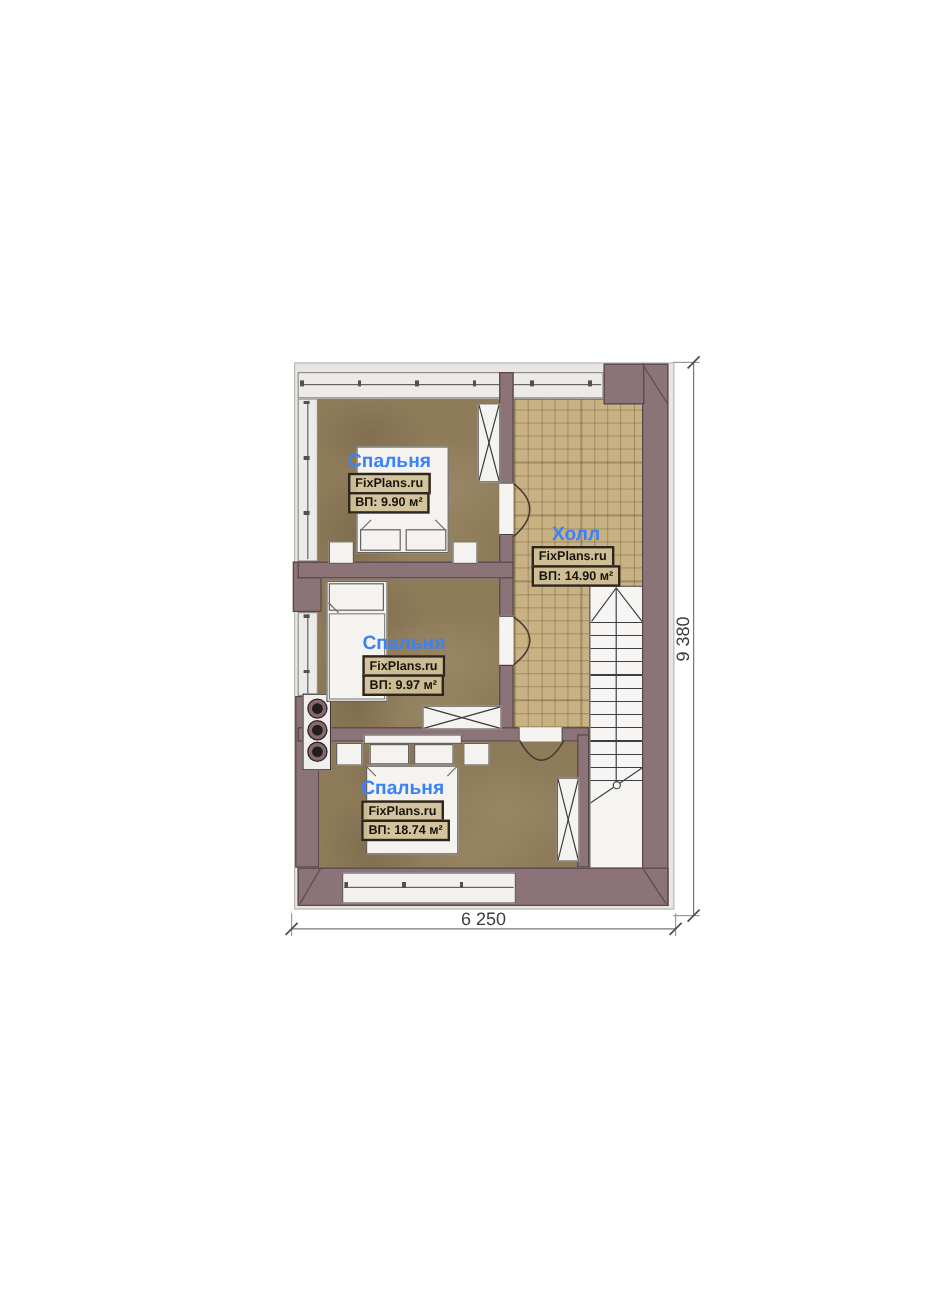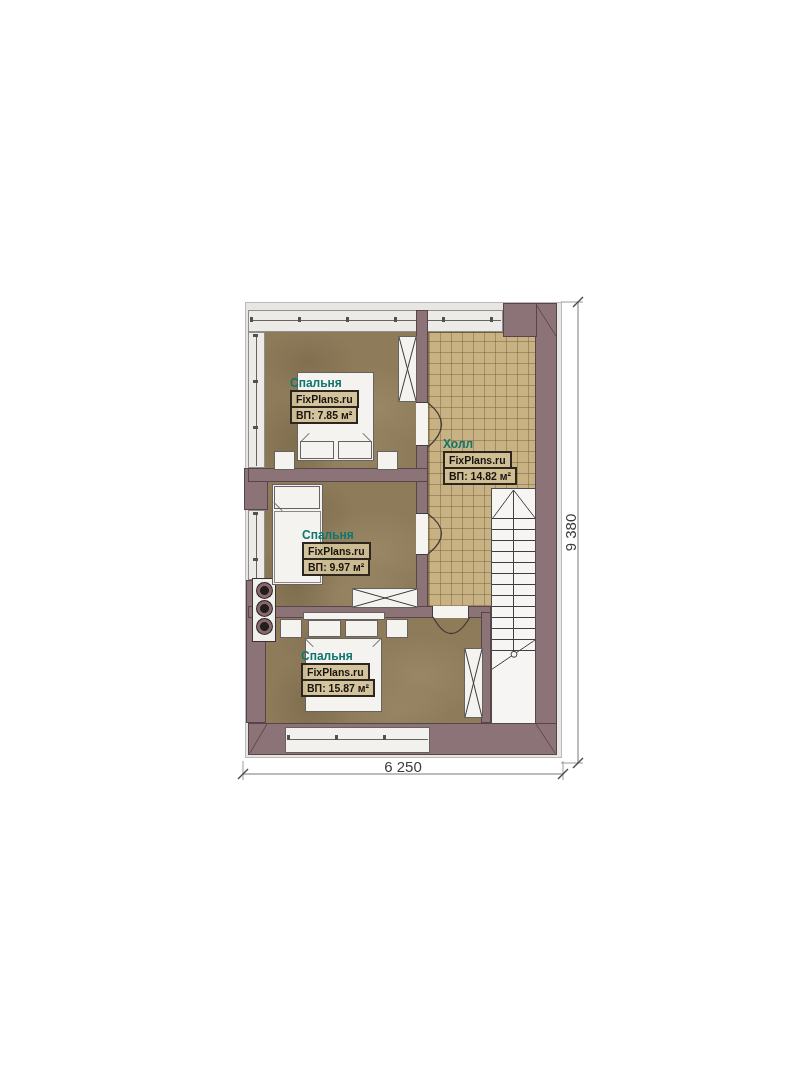--- a/index.html
+++ b/index.html
@@ -38,26 +38,26 @@
   
   .stairs{position:absolute;background:#f6f5f3;border-left:1px solid #4c4c4c;border-top:1px solid #4c4c4c}
   .treads{position:absolute;left:0;right:0;top:29px;height:133px;
           background:repeating-linear-gradient(180deg,#3e3e3e 0 1px,transparent 1px 11px)}
   
   .chimney{position:absolute;background:#f1efec;border:1px solid #3a3234;padding:2px 0}
   .flue{width:17px;height:17px;border-radius:50%;margin:1px auto;
         background:radial-gradient(circle at 50% 50%, #241d1e 0 34%, #86696d 40% 58%, #2e2526 64% 100%)}
   
   .room-label{position:absolute;z-index:5}
-  .room-name{font-size:12px;font-weight:700;color:#0f766e;margin-bottom:2px;white-space:nowrap}
+  .room-name{font-size:16px;font-weight:700;color:#3b82f6;margin-bottom:2px;white-space:nowrap}
   .room-box{display:table;background:rgba(208,192,150,.92);border:2px solid #2c261e;
             padding:0 4px;font-size:10.5px;font-weight:700;color:#17130e;line-height:14px;
             margin-top:-2px;white-space:nowrap}
   .room-box:first-of-type{margin-top:0}
-  .room-label.center .room-name{text-align:left}
+  .room-label.center .room-name{text-align:center}
   
   .dim-text{position:absolute;font-size:15px;color:#3c3c3c;text-align:center;z-index:9}
   .overlay{position:absolute;left:0;top:0;z-index:8;pointer-events:none}
   .wsvg{position:absolute;left:0;top:0;width:100%;height:100%}
 </style>
 </head>
 <body>
 
 <div class="page">
 
@@ -152,36 +152,36 @@
   <div class="furn" style="left:464px;top:648px;width:19px;height:70px">
     <svg class="wsvg" viewBox="0 0 100 100" preserveAspectRatio="none">
       <line x1="0" y1="0" x2="100" y2="100" stroke="#3a3a3a" vector-effect="non-scaling-stroke"></line>
       <line x1="0" y1="100" x2="100" y2="0" stroke="#3a3a3a" vector-effect="non-scaling-stroke"></line>
     </svg>
   </div>
 
   <div class="room-label" style="left:290px;top:376px">
     <div class="room-name">Спальня</div>
     <div class="room-box">FixPlans.ru</div>
-    <div class="room-box">ВП: 7.85 м²</div>
+    <div class="room-box">ВП: 9.90 м²</div>
   </div>
   <div class="room-label center" style="left:443px;top:437px">
     <div class="room-name">Холл</div>
     <div class="room-box">FixPlans.ru</div>
-    <div class="room-box">ВП: 14.82 м²</div>
+    <div class="room-box">ВП: 14.90 м²</div>
   </div>
   <div class="room-label" style="left:302px;top:528px">
     <div class="room-name">Спальня</div>
     <div class="room-box">FixPlans.ru</div>
     <div class="room-box">ВП: 9.97 м²</div>
   </div>
   <div class="room-label" style="left:301px;top:649px">
     <div class="room-name">Спальня</div>
     <div class="room-box">FixPlans.ru</div>
-    <div class="room-box">ВП: 15.87 м²</div>
+    <div class="room-box">ВП: 18.74 м²</div>
   </div>
 
   <svg class="overlay" width="792" height="1080">
     <path d="M428 403 Q455 424 428 447" fill="none" stroke="#473a35" stroke-width="1.3"></path>
     <path d="M428 514 Q455 533 428 554" fill="none" stroke="#473a35" stroke-width="1.3"></path>
     <path d="M433 617 Q451 650 470 617" fill="none" stroke="#473a35" stroke-width="1.3"></path>
     <line x1="537" y1="306" x2="556" y2="336" stroke="rgba(62,47,50,.6)"></line>
     <line x1="250" y1="753" x2="267" y2="724" stroke="rgba(62,47,50,.6)"></line>
     <line x1="536" y1="724" x2="555" y2="753" stroke="rgba(62,47,50,.6)"></line>
 

